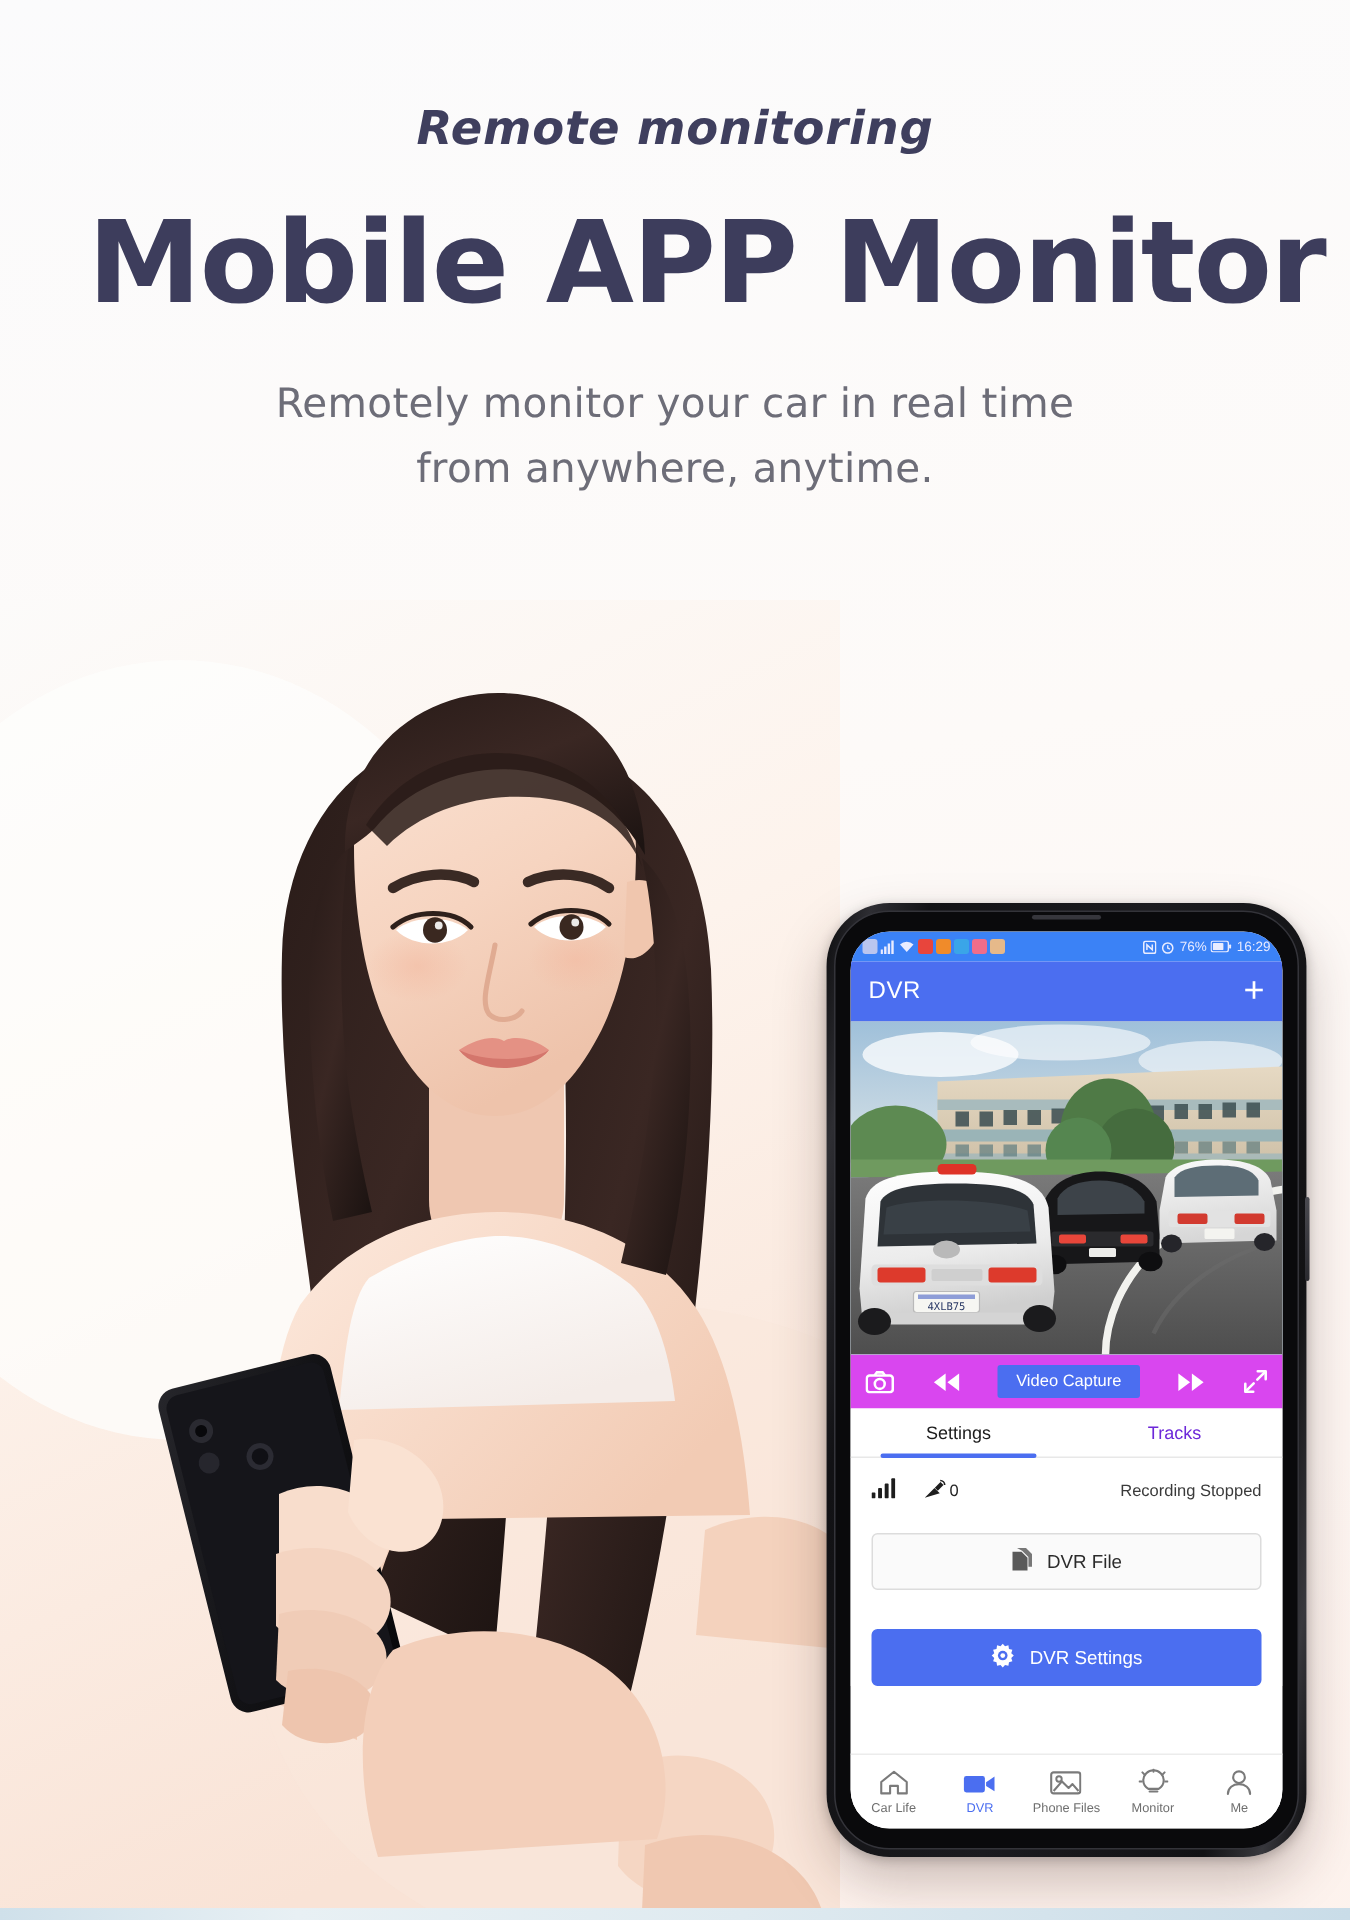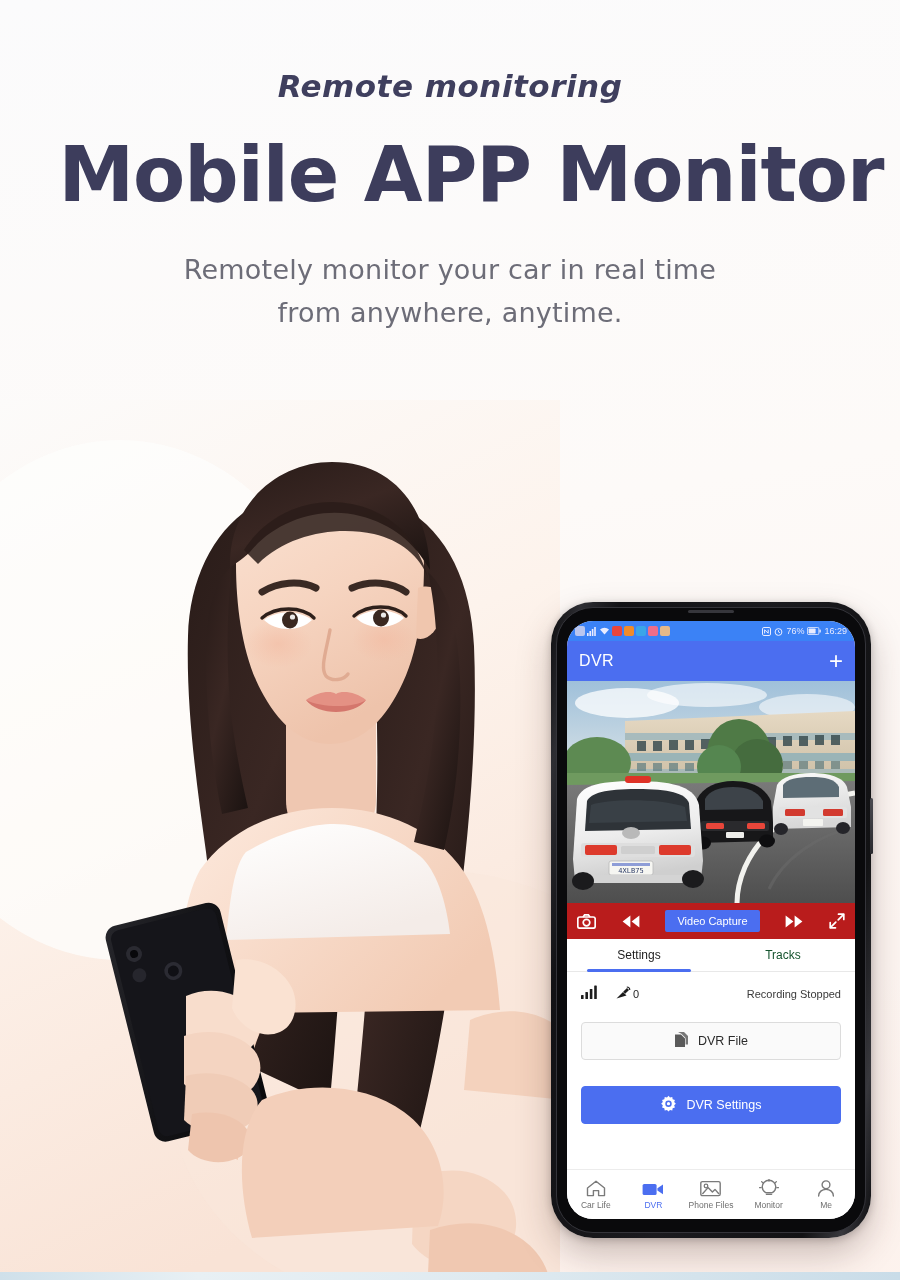--- a/index.html
+++ b/index.html
@@ -185,21 +185,21 @@
     height: 222px;
     flex: none;
     overflow: hidden;
     background: #9fb6c8;
   }
   .preview svg { display: block; }
 
   
   .controls {
     height: 36px;
-    background: #b91c1c;
+    background: #d946ef;
     display: flex;
     align-items: center;
     justify-content: space-between;
     padding: 14px 10px;
     flex: none;
   }
   .ctrl-btn {
     color: #ffffff;
     display: flex;
     align-items: center;
@@ -223,21 +223,21 @@
     border-bottom: 1px solid #e8e8e8;
     flex: none;
     background: #fff;
   }
   .tab {
     flex: 1;
     display: flex;
     align-items: center;
     justify-content: center;
     font-size: 12px;
-    color: #14532d;
+    color: #6d28d9;
     position: relative;
     cursor: pointer;
   }
   .tab.active { color: #1c1c1c; }
   .tab.active::after {
     content: "";
     position: absolute;
     left: 14%;
     right: 14%;
     bottom: -1px;

